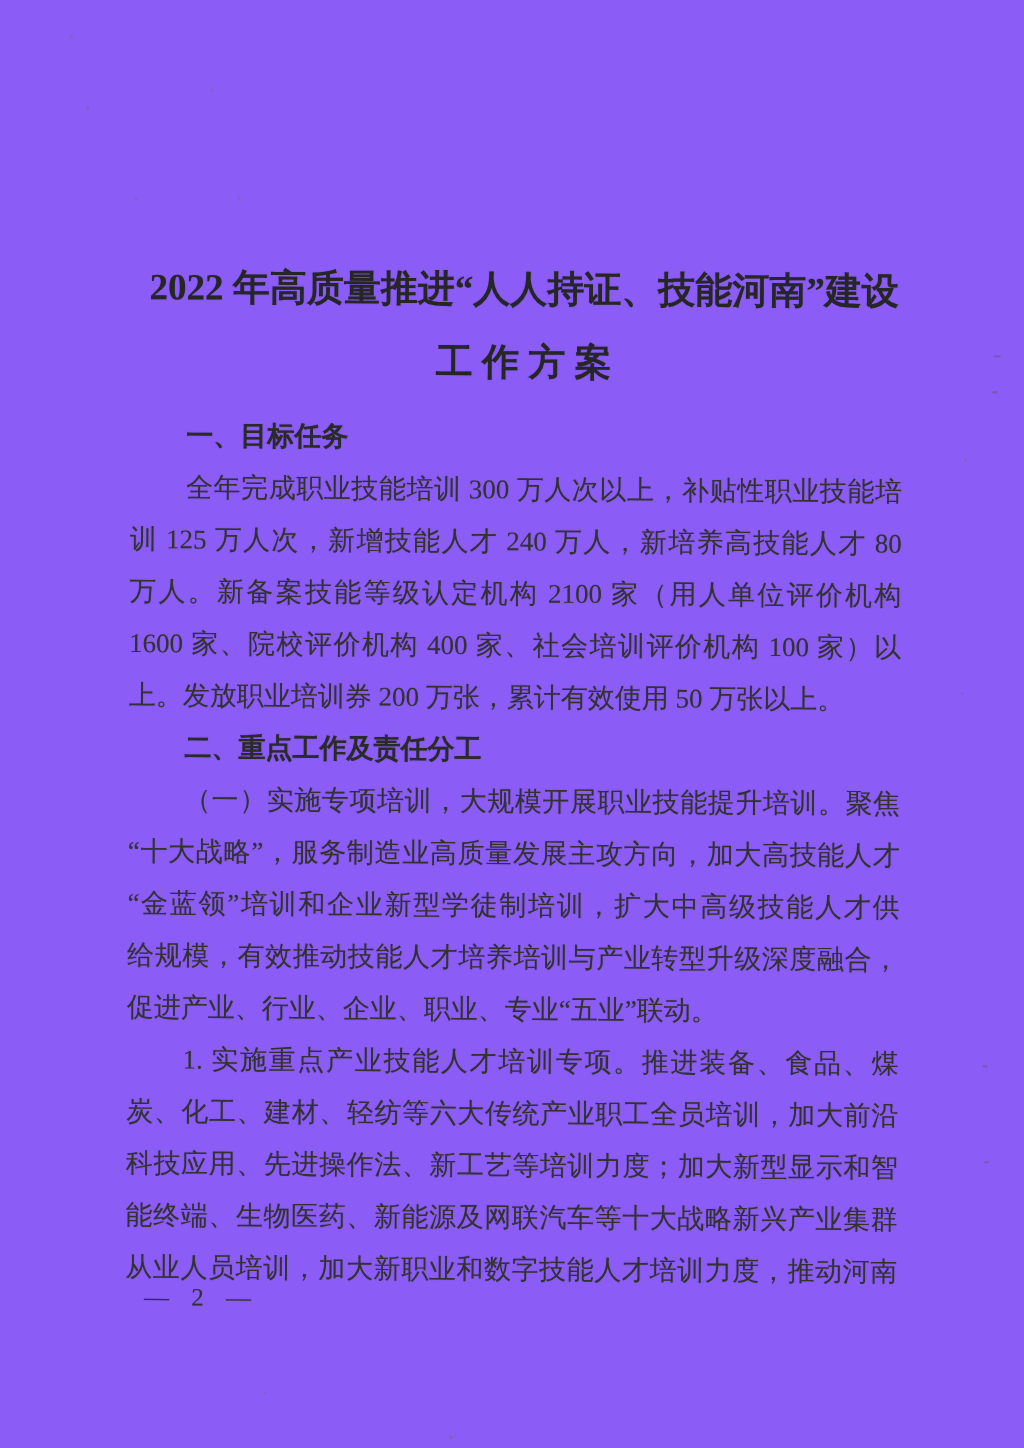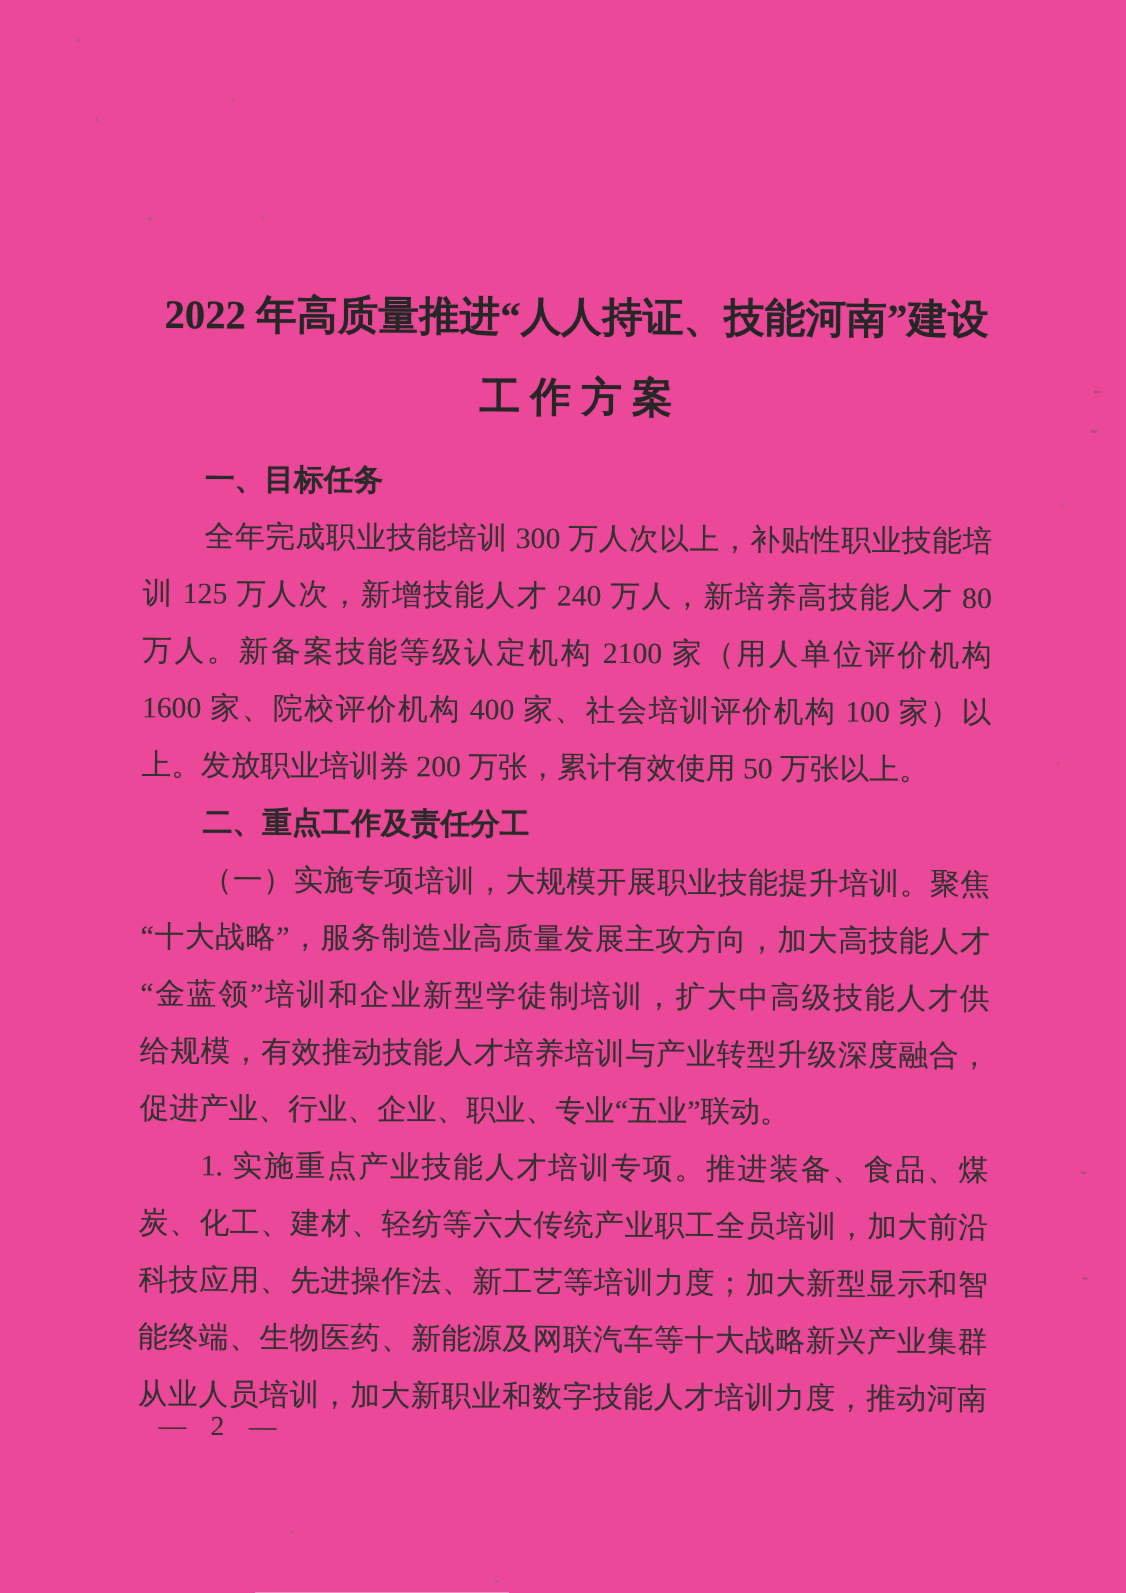--- a/index.html
+++ b/index.html
@@ -1,20 +1,20 @@
 <!DOCTYPE html>
 <html><head>
 <meta charset="utf-8">
 <style>
   html, body { margin: 0; padding: 0; background: #ffffff; }
   .page {
     position: relative;
     width: 1024px;
     height: 1448px;
-    background: #ec4899;
+    background: #8b5cf6;
     overflow: hidden;
     font-family: "Liberation Serif", "DejaVu Serif", serif;
     color: #313131;
   }
   .sheet {
     position: absolute;
     inset: 0;
     transform: rotate(0.35deg);
     transform-origin: 120px 0;
   }

